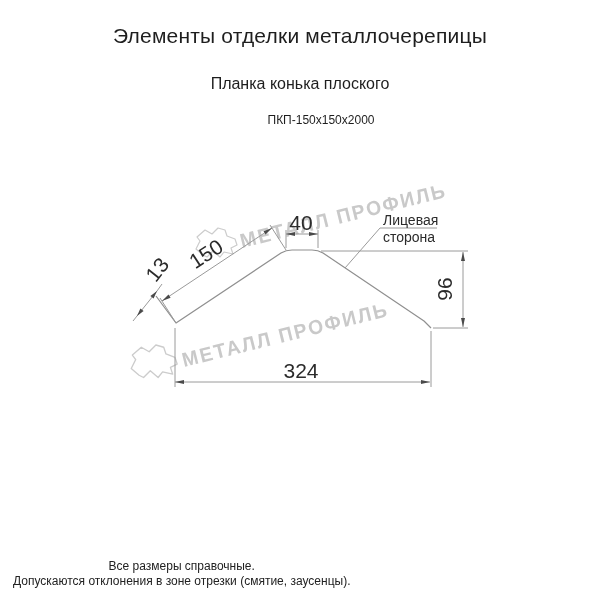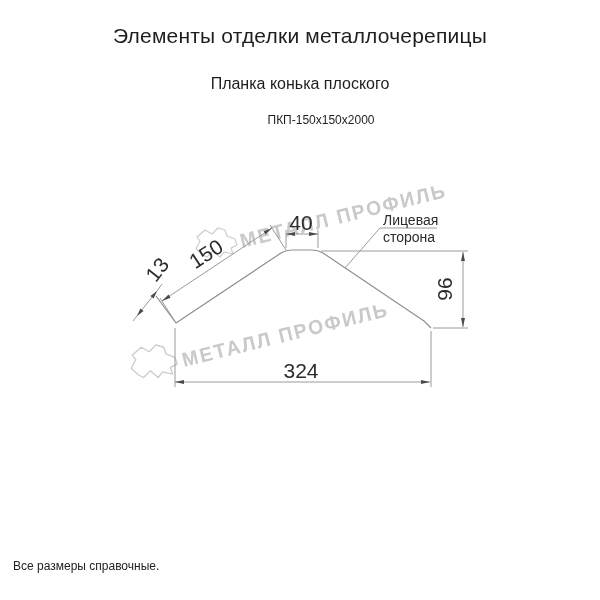--- a/index.html
+++ b/index.html
@@ -94,15 +94,16 @@
 
     <g>
       <polyline class="thin" points="345,268 380,228 437,228"></polyline>
       <text class="lbltxt" x="383" y="225">Лицевая</text>
       <text class="lbltxt" x="383" y="242">сторона</text>
     </g>
   </svg>
 
   <div class="footer">
     <div>Все размеры справочные.</div>
+    <div>Допускаются отклонения в зоне отрезки (смятие, заусенцы).</div>
   </div>
 
 </div>
 
 </body></html>

